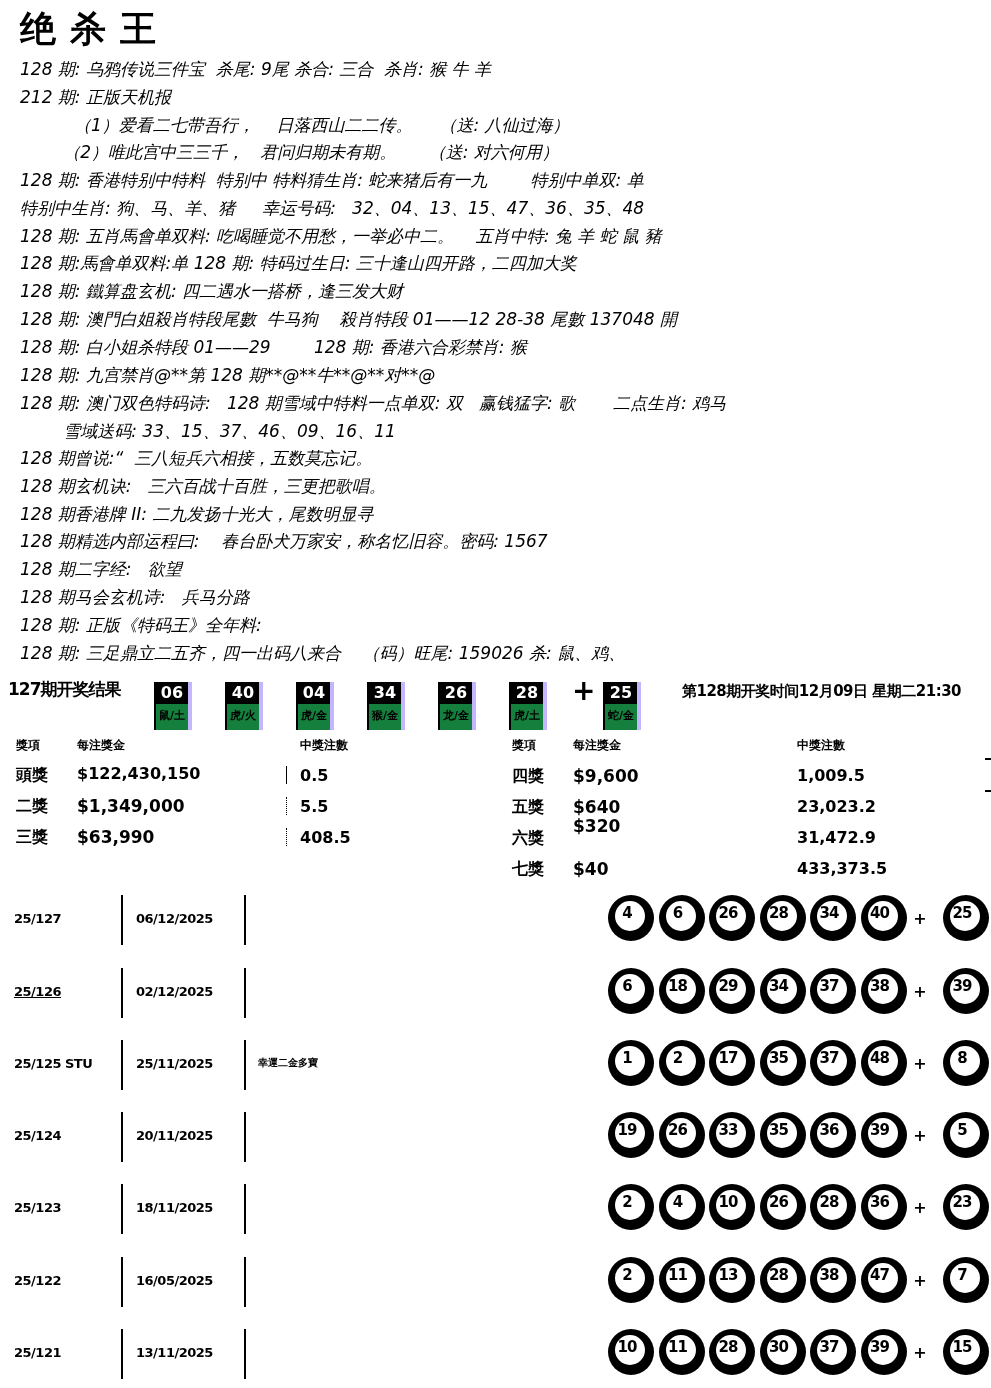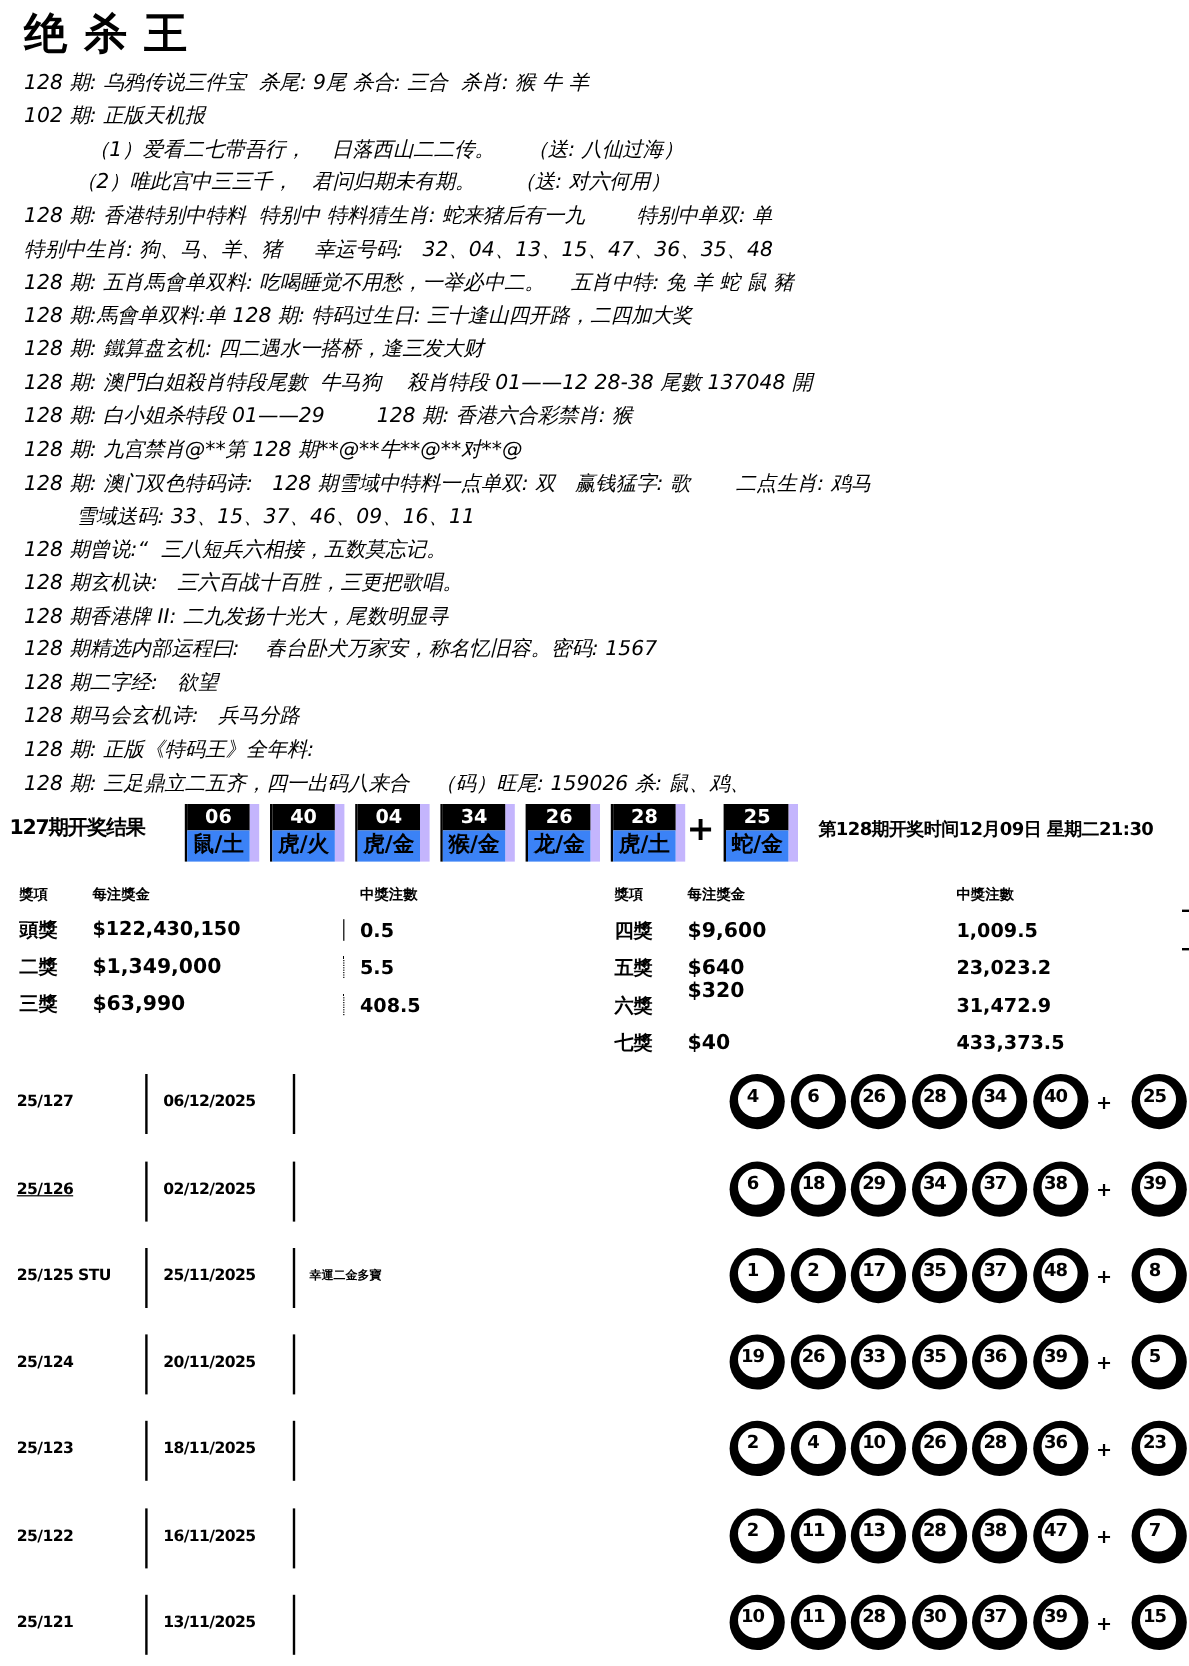--- a/index.html
+++ b/index.html
@@ -5,23 +5,23 @@
   * { box-sizing: border-box; margin: 0; padding: 0; }
   html, body { width: 991px; height: 1388px; background: #ffffff; overflow: hidden; }
   body { position: relative; font-family: "DejaVu Sans", sans-serif; color: #000; }
 
   .title { position: absolute; left: 20px; top: 6px; font-family: "DejaVu Serif", serif; font-size: 36px; font-weight: bold; letter-spacing: 14px; line-height: 44px; }
 
   .line { position: absolute; left: 20px; font-size: 17px; line-height: 22px; white-space: pre; font-style: italic; }
 
   .results-bar { position: absolute; left: 0; top: 668px; width: 991px; height: 52px; }
   .results-label { position: absolute; left: 8px; top: 10px; font-size: 17px; font-weight: bold; white-space: nowrap; letter-spacing: -1px; }
-  .rbox { position: absolute; top: 2px; width: 62px; height: 48px; border-left: 2px solid #000; border-right: 8px solid #c4b5fd; }
+  .rbox { position: absolute; top: 14px; width: 38px; height: 48px; border-left: 2px solid #000; border-right: 4px solid #c4b5fd; }
   .rbox .num { height: 22px; background: #000; color: #fff; font-weight: bold; font-size: 16px; text-align: center; line-height: 22px; }
-  .rbox .zod { height: 26px; background: #3b82f6; font-size: 18px; font-weight: bold; text-align: center; line-height: 24px; }
+  .rbox .zod { height: 26px; background: #15803d; font-size: 11px; font-weight: bold; text-align: center; line-height: 24px; }
   .rplus { position: absolute; top: 8px; left: 572px; font-size: 28px; font-weight: bold; line-height: 30px; }
   .next-draw { position: absolute; left: 682px; top: 14px; font-size: 15px; font-weight: bold; white-space: nowrap; letter-spacing: -0.5px; }
 
   .prize { position: absolute; font-weight: bold; white-space: nowrap; }
   .prize-h { font-size: 12px; }
   .prize-name { font-size: 16px; }
   .prize-amt { font-size: 17px; }
   .prize-amt.big { font-size: 16px; }
   .prize-cnt { font-size: 16px; }
   .vsep { position: absolute; width: 1px; background: #000; }
@@ -41,21 +41,21 @@
   .ball::before { content: ""; position: absolute; left: 4px; top: 3px; width: 30px; height: 30px; border-radius: 50%; background: #fff; border: 3px solid #000; }
   .ball span { position: absolute; left: 4px; top: 3px; width: 30px; height: 30px; line-height: 30px; text-align: center; font-weight: bold; font-size: 15px; letter-spacing: -1px; z-index: 1; }
   .ball-plus { width: 18px; text-align: center; font-size: 16px; font-weight: bold; margin-right: 14px; margin-left: 0px; }
 </style>
 </head>
 <body>
 
 <div class="title">绝杀王</div>
 
 <div class="line" style="top:58px">128 期: 乌鸦传说三件宝  杀尾: 9尾 杀合: 三合  杀肖: 猴 牛 羊</div>
-<div class="line" style="top:86px">102 期: 正版天机报</div>
+<div class="line" style="top:86px">212 期: 正版天机报</div>
 <div class="line" style="top:114px">          （1）爱看二七带吾行，    日落西山二二传。     （送: 八仙过海）</div>
 <div class="line" style="top:141px">        （2）唯此宫中三三千，   君问归期未有期。      （送: 对六何用）</div>
 <div class="line" style="top:169px">128 期: 香港特别中特料  特别中 特料猜生肖: 蛇来猪后有一九        特别中单双: 单</div>
 <div class="line" style="top:197px">特别中生肖: 狗、马、羊、猪     幸运号码:   32、04、13、15、47、36、35、48</div>
 <div class="line" style="top:225px">128 期: 五肖馬會单双料: 吃喝睡觉不用愁，一举必中二。    五肖中特: 兔 羊 蛇 鼠 豬</div>
 <div class="line" style="top:252px">128 期:馬會单双料:单 128 期: 特码过生日: 三十逢山四开路，二四加大奖</div>
 <div class="line" style="top:280px">128 期: 鐵算盘玄机: 四二遇水一搭桥，逢三发大财</div>
 <div class="line" style="top:308px">128 期: 澳門白姐殺肖特段尾數  牛马狗    殺肖特段 01——12 28-38 尾數 137048 開</div>
 <div class="line" style="top:336px">128 期: 白小姐杀特段 01——29        128 期: 香港六合彩禁肖: 猴</div>
 <div class="line" style="top:364px">128 期: 九宫禁肖@**第 128 期**@**牛**@**对**@</div>
@@ -305,21 +305,21 @@
     <div class="ball-plus">+</div>
     <div class="ball">
         <span>23</span>
       </div>
   </div>
 </div>
 
 <div class="hist-row" style="top:1257px">
   <div class="hist-issue">25/122</div>
   <div class="hist-sep1"></div>
-  <div class="hist-date">16/11/2025</div>
+  <div class="hist-date">16/05/2025</div>
   <div class="hist-sep2"></div>
   <div class="hist-note"></div>
   <div class="balls">
     <div class="ball">
         <span>2</span>
       </div>
     <div class="ball">
         <span>11</span>
       </div>
     <div class="ball">

